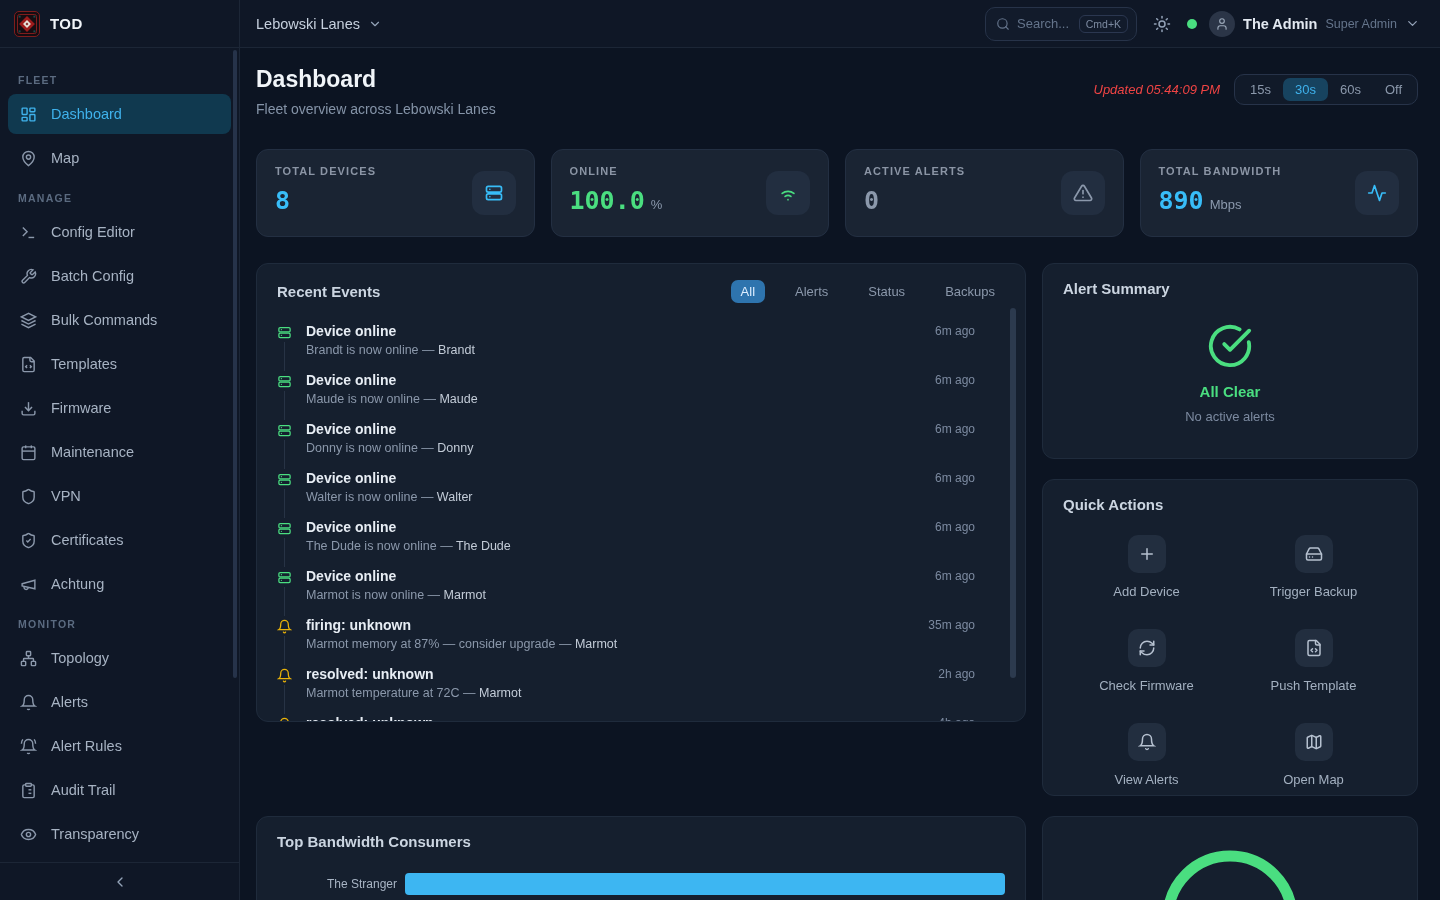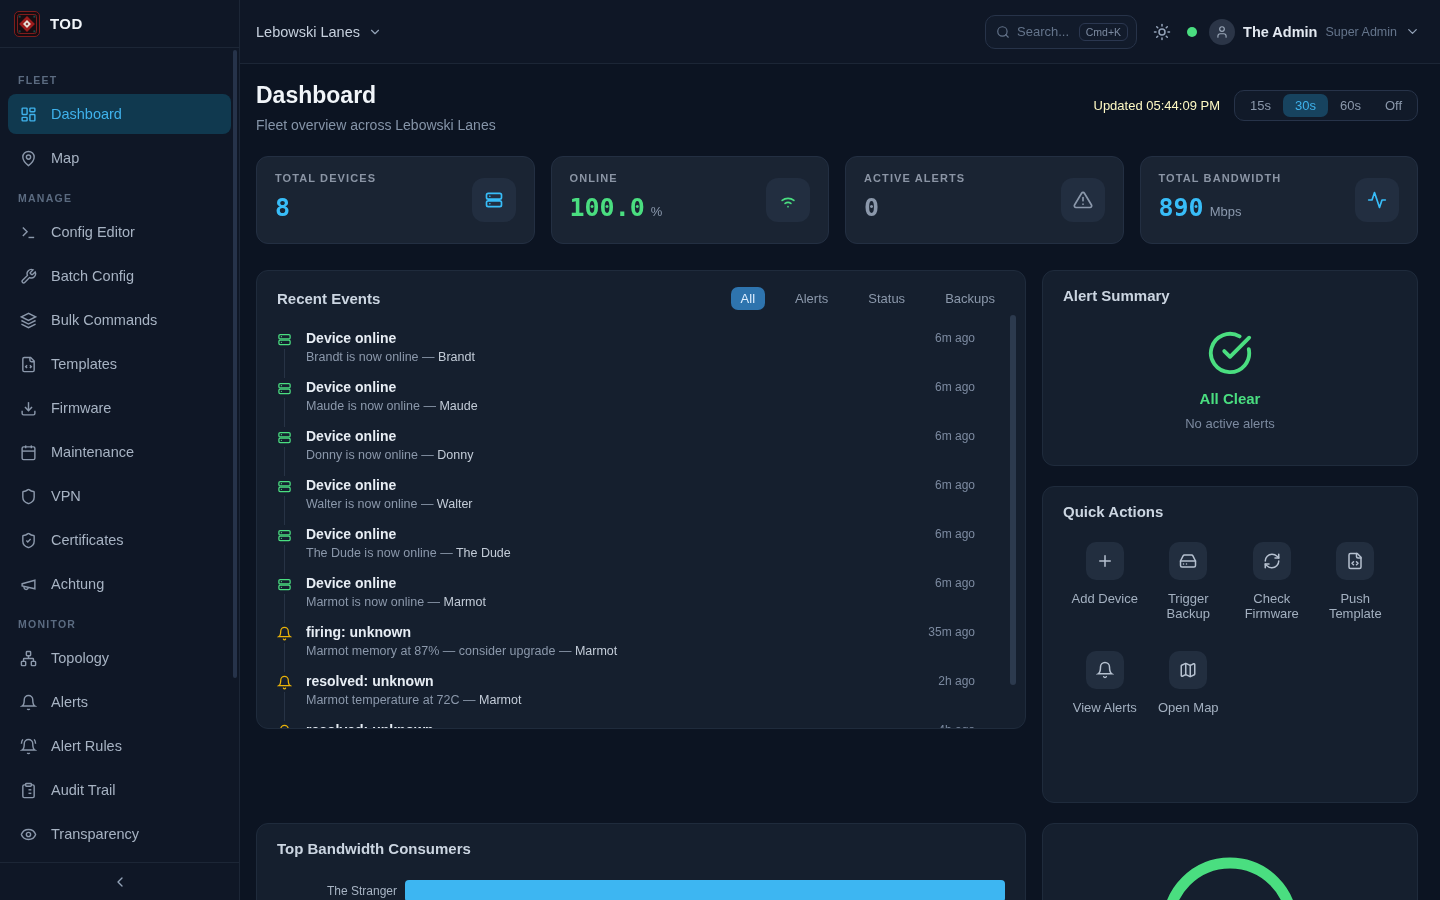--- a/index.html
+++ b/index.html
@@ -28,21 +28,21 @@
   }
   .nav-item svg { stroke:#8b98ab; }
   .nav-item.active { background:#10394f; color:#3fb2ec; }
   .nav-item.active svg { stroke:#3fb2ec; }
   .sidebar-scrollbar { position:absolute; right:2px; top:50px; width:4px; height:628px; border-radius:2px; background:#26334a; }
   .collapse-bar { height:38px; border-top:1px solid #1c2636; display:flex; align-items:center; justify-content:center; cursor:pointer; }
 
   
   .right-col { flex:1; display:flex; flex-direction:column; min-width:0; }
   .topbar {
-    height:64px; background:#0f1726; border-bottom:1px solid #1c2636;
+    height:48px; background:#0f1726; border-bottom:1px solid #1c2636;
     display:flex; align-items:center; padding:0 20px 0 16px; gap:12px; flex-shrink:0;
   }
   .fleet-selector { display:flex; align-items:center; gap:8px; color:#c6d0dd; font-size:14.5px; cursor:pointer; }
   .topbar-spacer { flex:1; }
   .search-box {
     width:152px; height:34px; border:1px solid #273349; border-radius:10px; background:#121b2b;
     display:flex; align-items:center; gap:7px; padding:0 8px 0 10px;
   }
   .search-box input { flex:1; min-width:0; background:transparent; border:none; outline:none; color:#cbd5e1; font-size:13px; font-family:"Liberation Sans",sans-serif; }
   .search-box input::placeholder { color:#64748b; }
@@ -53,27 +53,27 @@
   .user-menu { display:flex; align-items:center; gap:8px; cursor:pointer; }
   .user-name { font-size:14.5px; font-weight:bold; color:#e2e8f0; }
   .user-role { font-size:12.5px; color:#64748b; }
 
   
   .main { flex:1; overflow:hidden; padding:18px 22px 0 16px; }
   .page-head { display:flex; align-items:flex-start; }
   .page-title { font-size:23px; font-weight:bold; color:#f1f5f9; }
   .page-subtitle { margin-top:8px; font-size:14px; color:#8594a8; }
   .head-controls { margin-left:auto; display:flex; align-items:center; gap:14px; margin-top:8px; }
-  .updated-text { font-size:13px; color:#fef9c3; }
+  .updated-text { font-size:13px; color:#ef4444;font-style:italic; }
   .interval-group { display:flex; border:1px solid #273349; background:#111a29; border-radius:10px; padding:3px; }
   .interval-btn { border:none; background:transparent; color:#8b98ab; font-size:13px; padding:4px 12px; border-radius:7px; cursor:pointer; font-family:inherit; }
   .interval-btn.active { background:#17435f; color:#3fb2ec; }
 
   
-  .stats-row { display:grid; grid-template-columns:repeat(4,1fr); gap:16px; margin-top:23px; }
+  .stats-row { display:grid; grid-template-columns:repeat(4,1fr); gap:16px; margin-top:32px; }
   .stat-card { height:88px; background:#1a2433; border:1px solid #232f42; border-radius:12px; padding:15px 18px; display:flex; justify-content:space-between; }
   .stat-label { font-size:11px; font-weight:bold; letter-spacing:.1em; color:#8b95a5; }
   .stat-value-row { margin-top:9px; display:flex; align-items:baseline; gap:6px; }
   .stat-value { font-family:"DejaVu Sans Mono",monospace; font-weight:bold; font-size:25px; }
   .stat-unit { font-size:13px; color:#8b99ad; }
   .v-blue { color:#38bdf8; } .v-green { color:#4ade80; } .v-gray { color:#8b98ab; }
   .stat-icon-box { width:44px; height:44px; border-radius:12px; background:#222e40; display:flex; align-items:center; justify-content:center; align-self:center; }
 
   
   .panel-grid { display:grid; grid-template-columns:1fr 376px; gap:20px 16px; margin-top:26px; align-items:start; }
@@ -97,21 +97,21 @@
   .events-scroll-track { position:absolute; top:42px; right:9px; bottom:14px; width:6px; }
   .events-scroll-thumb { position:absolute; top:2px; width:6px; height:370px; border-radius:3px; background:#2c3a4e; cursor:grab; }
 
   .right-stack { display:flex; flex-direction:column; gap:20px; }
   .alert-summary-panel { height:196px; }
   .alert-summary-center { display:flex; flex-direction:column; align-items:center; margin-top:26px; }
   .all-clear { margin-top:14px; font-size:15px; font-weight:bold; color:#4ade80; }
   .no-alerts { margin-top:9px; font-size:13px; color:#7c8aa0; }
 
   .quick-actions-panel { height:317px; }
-  .qa-grid { display:grid; grid-template-columns:1fr 1fr 1fr 1fr; row-gap:30px; margin-top:22px; }
+  .qa-grid { display:grid; grid-template-columns:1fr 1fr; row-gap:30px; margin-top:22px; }
   .qa-item { display:flex; flex-direction:column; align-items:center; cursor:pointer; background:none; border:none; font-family:inherit; }
   .qa-icon-box { width:38px; height:38px; border-radius:10px; background:#222e3f; display:flex; align-items:center; justify-content:center; }
   .qa-label { margin-top:11px; font-size:13px; color:#a3b0c0; }
 
   .bandwidth-panel, .health-panel { height:260px; overflow:hidden; }
   .bw-rows { margin-top:16px; }
   .bw-row { display:flex; align-items:center; height:36px; margin-bottom:5px; }
   .bw-label { width:128px; padding-right:8px; text-align:right; font-size:12px; color:#a8b4c4; flex-shrink:0; }
   .bw-track { flex:1; }
   .bw-bar { height:22px; border-radius:4px; background:#3db6f2; }

